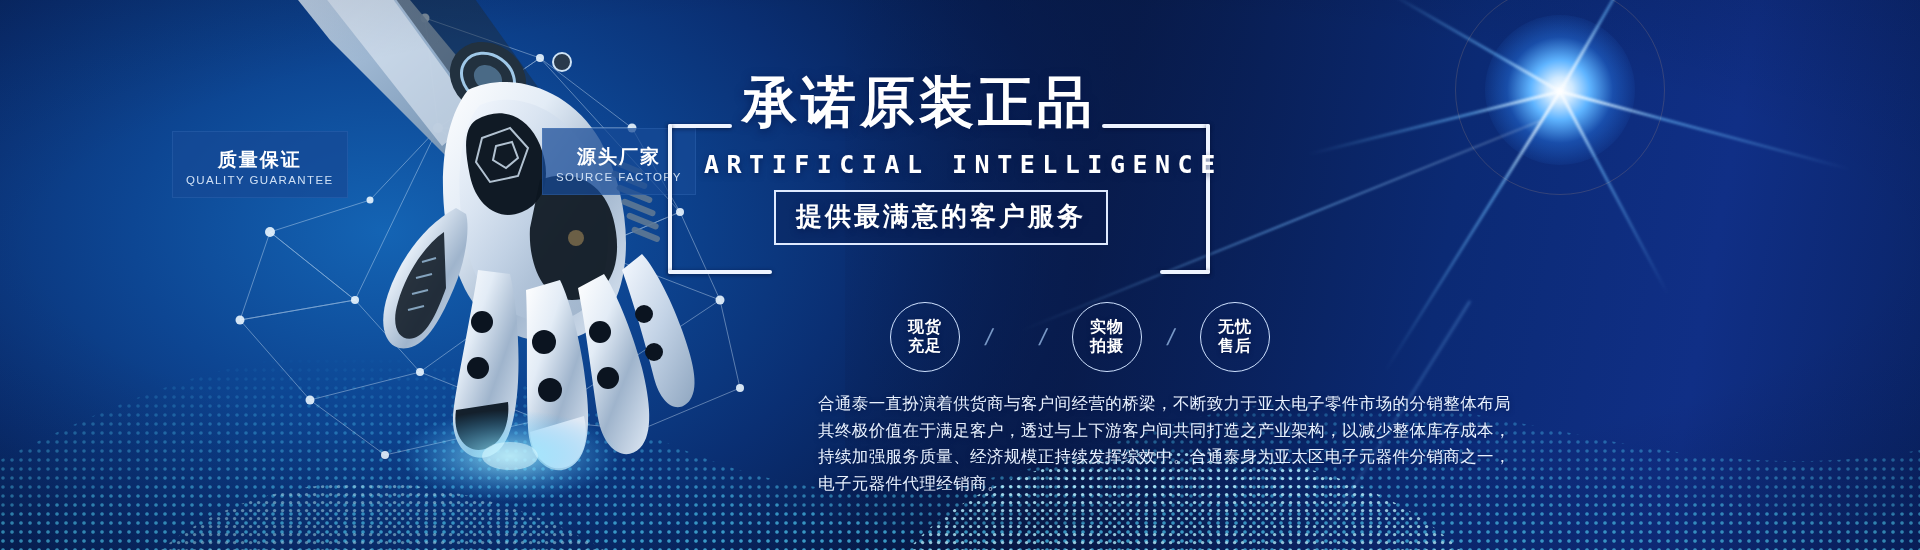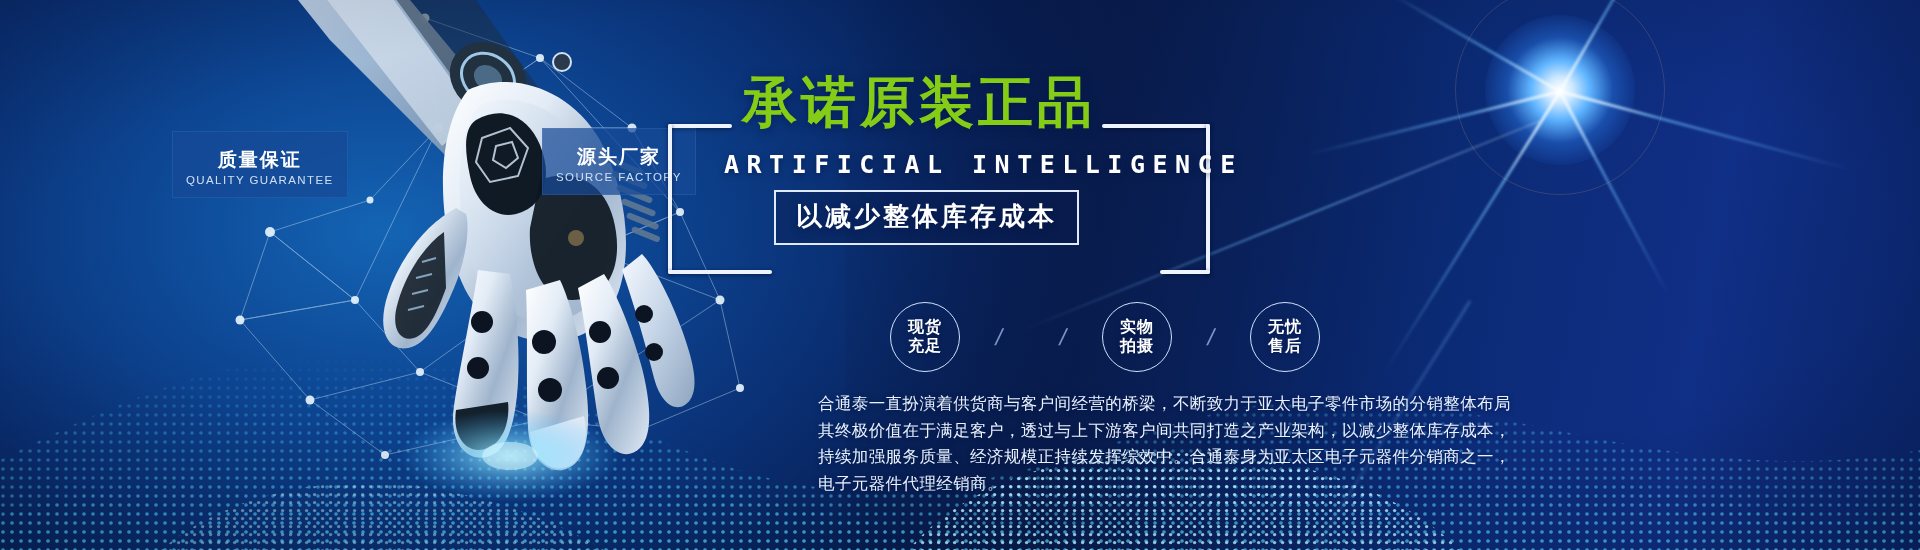--- a/index.html
+++ b/index.html
@@ -57,31 +57,31 @@
   .brk{position:absolute;border:4px solid #eef4ff;border-radius:2px;box-shadow:0 1px 4px rgba(0,10,40,.6);}
   
   .brk.tl{left:8px;top:46px;width:64px;height:0;border:0;border-top:4px solid #eef4ff;}
   .brk.tlv{left:8px;top:46px;width:0;height:150px;border:0;border-left:4px solid #eef4ff;}
   .brk.bl{left:8px;top:192px;width:104px;height:0;border:0;border-top:4px solid #eef4ff;}
   
   .brk.tr{left:442px;top:46px;width:108px;height:0;border:0;border-top:4px solid #eef4ff;}
   .brk.trv{left:546px;top:46px;width:0;height:150px;border:0;border-left:4px solid #eef4ff;}
   .brk.br{left:500px;top:192px;width:50px;height:0;border:0;border-top:4px solid #eef4ff;}
 
-  .h-cn{position:absolute;left:82px;top:-4px;color:#84cc16;font-size:55px;font-weight:700;letter-spacing:4px;
+  .h-cn{position:absolute;left:82px;top:-4px;color:#ffffff;font-size:55px;font-weight:700;letter-spacing:4px;
     line-height:1.05;white-space:nowrap;text-shadow:0 2px 10px rgba(0,20,70,.65);text-align:center;}
   .h-en{position:absolute;left:44px;top:72px;color:#fff;font-size:25px;font-weight:700;letter-spacing:7.5px;
     white-space:nowrap;font-family:"DejaVu Sans Mono","Liberation Mono",monospace;
-    text-shadow:0 2px 6px rgba(0,20,70,.6);margin-left:20px;}
+    text-shadow:0 2px 6px rgba(0,20,70,.6);}
   .h-box{position:absolute;left:114px;top:112px;padding:7px 20px 9px;border:2px solid #dfeaff;background:rgba(8,26,74,.35);}
   .h-box span{color:#fff;font-size:26px;font-weight:700;letter-spacing:3px;white-space:nowrap;
     text-shadow:0 2px 6px rgba(0,20,70,.6);}
 
   
-  .badges{position:absolute;left:890px;top:302px;display:flex;align-items:center;gap:14px;}
+  .badges{position:absolute;left:890px;top:302px;display:flex;align-items:center;gap:4px;}
   .badge{width:70px;height:70px;border-radius:50%;border:1.6px solid #cfe2ff;display:flex;flex-direction:column;
     align-items:center;justify-content:center;color:#fff;font-size:16px;font-weight:700;letter-spacing:1px;
     line-height:1.18;flex:0 0 auto;text-shadow:0 1px 4px rgba(0,15,60,.6);}
   .slash{width:50px;text-align:center;color:#9ec2ee;font-size:23px;font-weight:300;opacity:.75;
     transform:skewX(-12deg);flex:0 0 auto;}
 
   
   .para{position:absolute;left:818px;top:390px;width:820px;color:#e9f2ff;font-size:16.5px;line-height:1.62;
     letter-spacing:.4px;text-shadow:0 1px 5px rgba(0,20,70,.75);}
   .para p{margin:0;}
@@ -296,21 +296,21 @@
     <div class="brk tl"></div>
     <div class="brk tlv"></div>
     <div class="brk bl"></div>
     <div class="brk tr"></div>
     <div class="brk trv"></div>
     <div class="brk br"></div>
 
     <div class="h-cn">承诺原装正品</div>
     <div class="h-en">ARTIFICIAL INTELLIGENCE</div>
     <div class="h-box">
-      <span>以减少整体库存成本</span>
+      <span>提供最满意的客户服务</span>
     </div>
   </div>
 
   <div class="badges">
     <div class="badge">
       <span>现货</span>
       <span>充足</span>
     </div>
     <div class="slash">/</div>
     <div class="slash">/</div>

